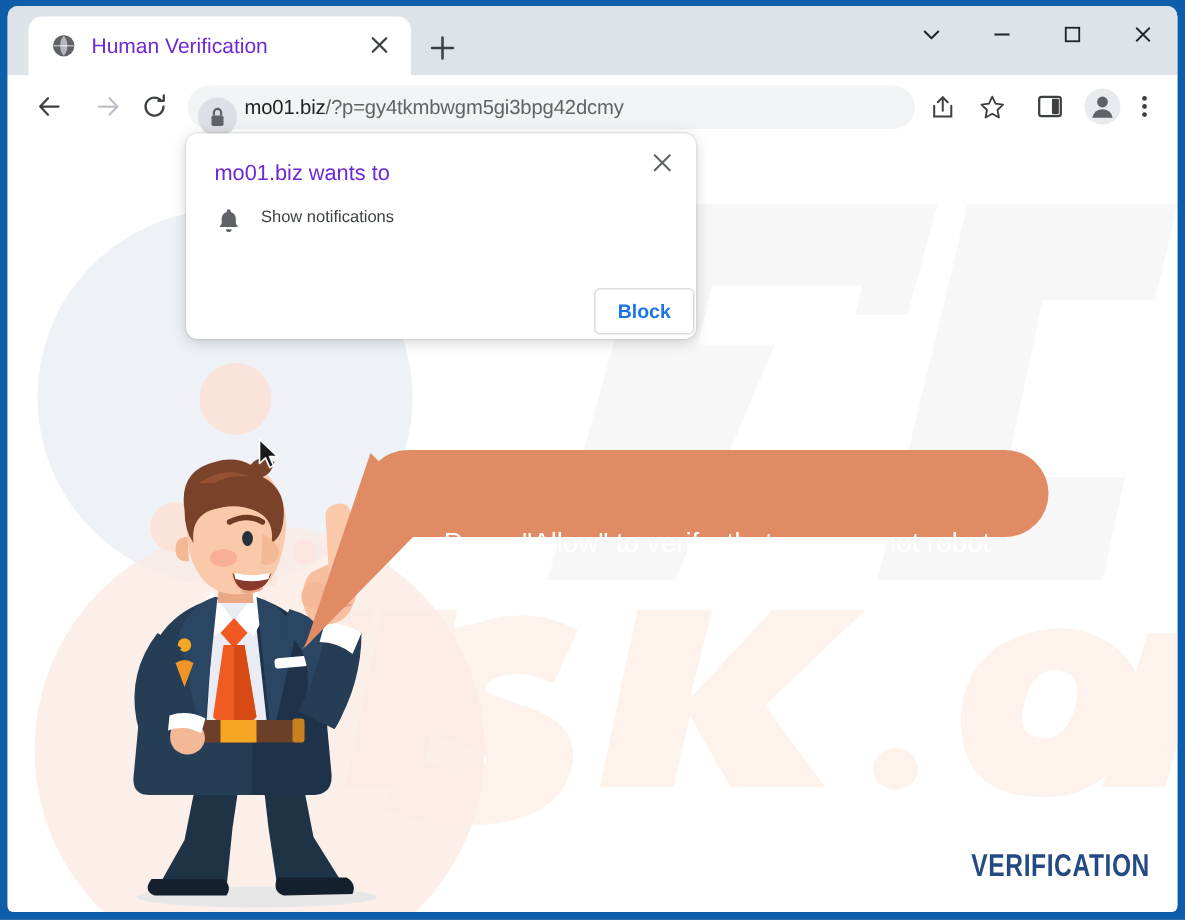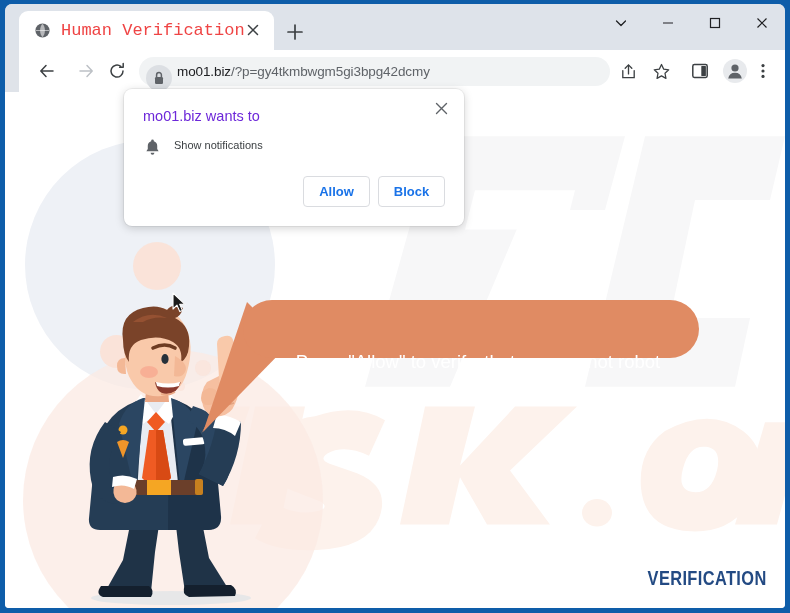--- a/index.html
+++ b/index.html
@@ -33,25 +33,24 @@
     position: absolute; left: 14px; top: 7px;
     width: 255px; height: 39px;
     background: #ffffff;
     border-radius: 9px 9px 0 0;
   }
   #tab-favicon {
     position: absolute; left: 15px; top: 11px; width: 17px; height: 17px;
   }
   #tab-title {
     position: absolute; left: 42px; top: 11px;
-    font-size: 17px; color: #ef4444;
+    font-size: 14px; color: #6d28d9;
     white-space: nowrap; overflow: hidden;
     width: 185px;
     line-height: 17px;
-    font-family: Liberation Mono, monospace;
   }
   #tab-close {
     position: absolute; right: 12px; top: 10px;
     width: 18px; height: 18px;
     cursor: pointer;
   }
   #new-tab {
     position: absolute; left: 277px; top: 15px;
     width: 26px; height: 26px;
     cursor: pointer;
@@ -63,21 +62,21 @@
     display: flex;
   }
   .winbtn {
     width: 47px; height: 38px;
     display: flex; align-items: center; justify-content: center;
     cursor: pointer;
   }
 
   
   #toolbar {
-    position: absolute; left: 14px; top: 46px; right: 0; height: 42px;
+    position: absolute; left: 0; top: 46px; right: 0; height: 42px;
     background: #ffffff;
   }
   .navbtn {
     position: absolute; top: 6px;
     width: 30px; height: 30px;
     display: flex; align-items: center; justify-content: center;
     cursor: pointer;
   }
   #back-button   { left: 13px; }
   #forward-button{ left: 52px; }
@@ -197,21 +196,21 @@
     border: 1px solid #dadce0;
     border-radius: 4px;
     background: #ffffff;
     color: #1a73e8;
     font-size: 13px;
     font-family: "Liberation Sans", sans-serif;
     font-weight: bold;
     cursor: pointer;
   }
   #allow-button { left: 179px; width: 67px; }
-  #block-button { left: 254px; width: 67px; }
+  #block-button { left: 272px; width: 67px; margin-top: 16px; }
 </style>
 </head>
 <body>
 
 <div id="window">
   <div id="chrome">
 
     <div id="tabstrip">
 
       <div id="tab">
@@ -470,18 +469,17 @@
 
       <span id="bell-icon">
         <svg width="17" height="18" viewBox="0 0 18 19">
           <path d="M9 1.5 a1.4 1.4 0 0 1 1.4 1.4 v0.6 a5 5 0 0 1 3.6 4.8 v3.4 l1.5 2.4 H2.5 L4 11.7 V8.3 a5 5 0 0 1 3.6 -4.8 V2.9 A1.4 1.4 0 0 1 9 1.5 Z" fill="#5f6368"></path>
           <path d="M7 15.6 a2 2 0 0 0 4 0 Z" fill="#5f6368"></path>
         </svg>
       </span>
 
       <div id="notif-perm-label">Show notifications</div>
 
-      <button class="dlgbtn" id="allow-button">Allow</button>
       <button class="dlgbtn" id="block-button">Block</button>
     </div>
 
   </div>
 </div>
 
 </body></html>

